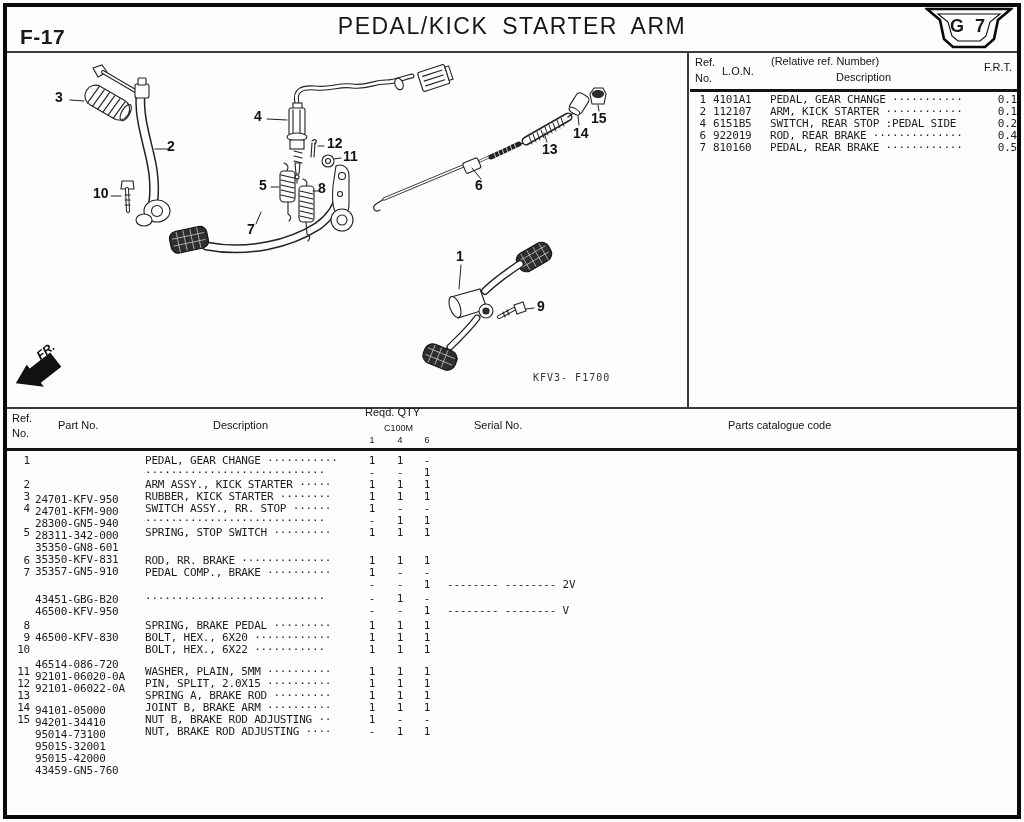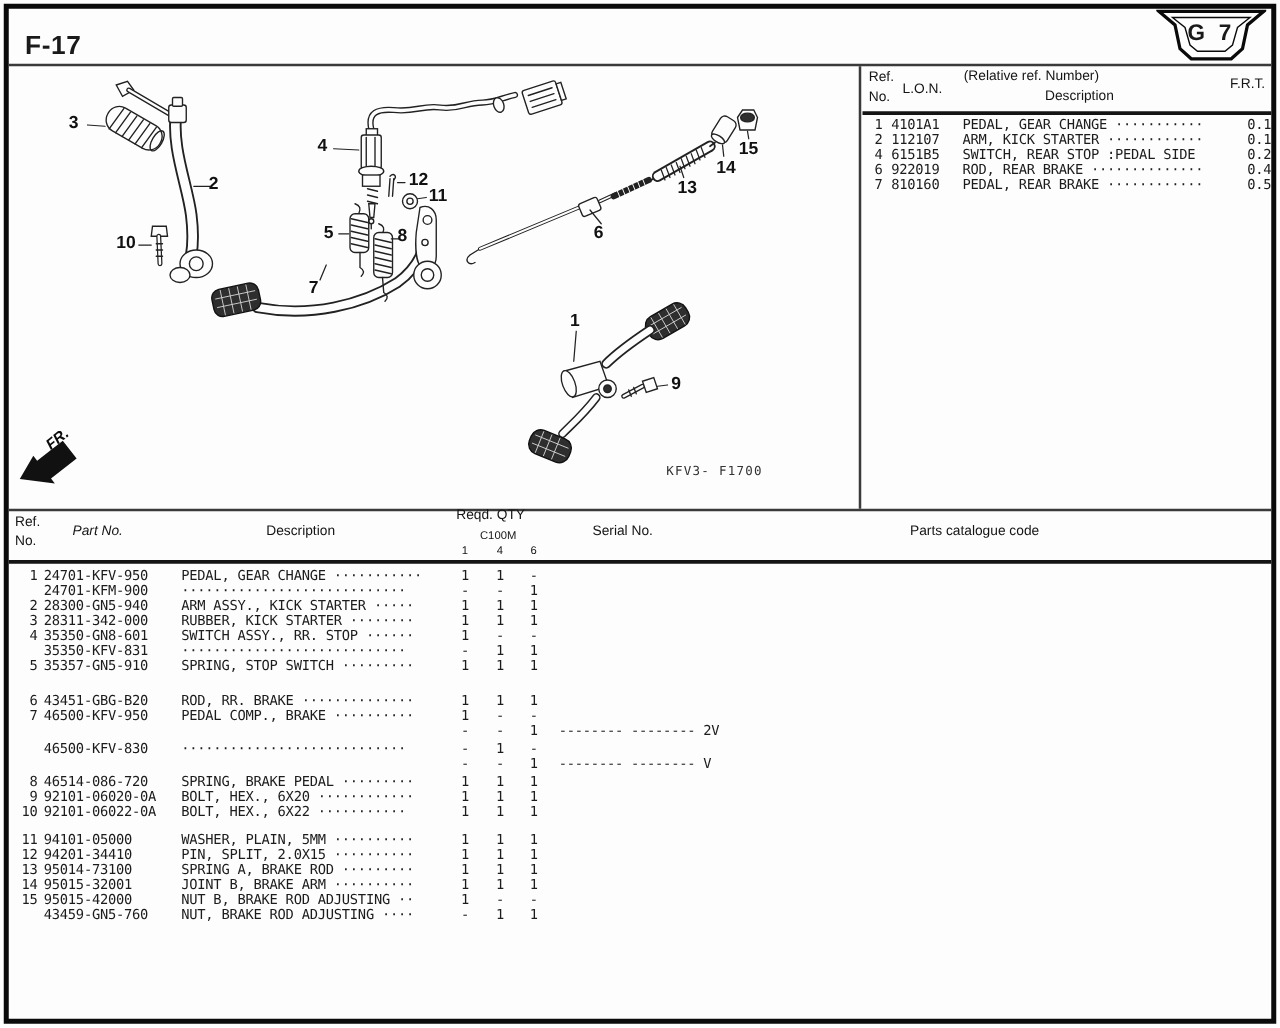--- a/index.html
+++ b/index.html
@@ -33,33 +33,34 @@
   
   .rt-row,.pt-row{position:absolute;left:0;right:0;height:12px;
       font-family:"DejaVu Sans Mono",monospace;font-size:11px;line-height:12px;
       color:#1c1c1c;letter-spacing:-0.2px;white-space:nowrap;}
   .rt-row span,.pt-row span{position:absolute;top:0;}
   .rt-ref{left:688px;width:18px;text-align:right;}
   .rt-lon{left:713px;}
   .rt-desc{left:770px;}
   .rt-frt{left:983px;width:34px;text-align:right;}
   .pt-ref{left:8px;width:22px;text-align:right;}
-  .pt-part{left:35px;}
+  .pt-part{left:35px;margin-top:39px;}
   .pt-desc{left:145px;}
   .pt-q{width:18px;text-align:center;}
   .pt-q0{left:363px;}.pt-q1{left:391px;}.pt-q2{left:418px;}
   .pt-serial{left:447px;}
 </style>
 </head>
 <body>
 
 <div class="page">
   <div class="frame"></div>
 
   <div class="page-code">F-17</div>
+  <div class="page-title">PEDAL/KICK STARTER ARM</div>
   <div class="plate-badge">
     <svg width="88" height="42" viewBox="0 0 88 42">
       <polygon points="2,2 86,2 73,13 69,32 60,40 28,40 19,32 15,13" fill="#fdfdfd" stroke="#0a0a0a" stroke-width="2.6"></polygon>
       <polygon points="13,7 75,7 65,15 61,29 55,34 33,34 27,29 23,15" fill="none" stroke="#0a0a0a" stroke-width="1.1"></polygon>
     </svg>
     <div class="txt">G 7</div>
   </div>
   <div class="hline" style="left:7px;top:51px;width:1010px;height:2px;"></div>
 
   <div class="vline" style="left:687px;top:53px;width:2px;height:354px;"></div>
@@ -349,21 +350,21 @@
       <div class="rt-row" style="top: 142px;">
         <span class="rt-ref">7</span>
         <span class="rt-lon">810160</span>
         <span class="rt-desc">PEDAL, REAR BRAKE ············</span>
         <span class="rt-frt">0.5</span>
       </div>
     </div>
 
   <div class="hlabel" style="left:12px;top:412px;">Ref.</div>
   <div class="hlabel" style="left:12px;top:427px;">No.</div>
-  <div class="hlabel" style="left:58px;top:419px;font-style:italic;">Part No.</div>
+  <div class="hlabel" style="left:58px;top:419px;">Part No.</div>
   <div class="hlabel" style="left:213px;top:419px;">Description</div>
   <div class="hlabel" style="left:365px;top:406px;">Reqd. QTY</div>
   <div class="hlabel small" style="left:384px;top:423px;">C100M</div>
   <div class="hlabel small" style="left:363px;top:435px;width:18px;text-align:center;">1</div>
   <div class="hlabel small" style="left:391px;top:435px;width:18px;text-align:center;">4</div>
   <div class="hlabel small" style="left:418px;top:435px;width:18px;text-align:center;">6</div>
   <div class="hlabel" style="left:474px;top:419px;">Serial No.</div>
   <div class="hlabel" style="left:728px;top:419px;">Parts catalogue code</div>
   <div class="hline" style="left:7px;top:448px;width:1010px;height:2.5px;background:#141414;"></div>
   <div>

